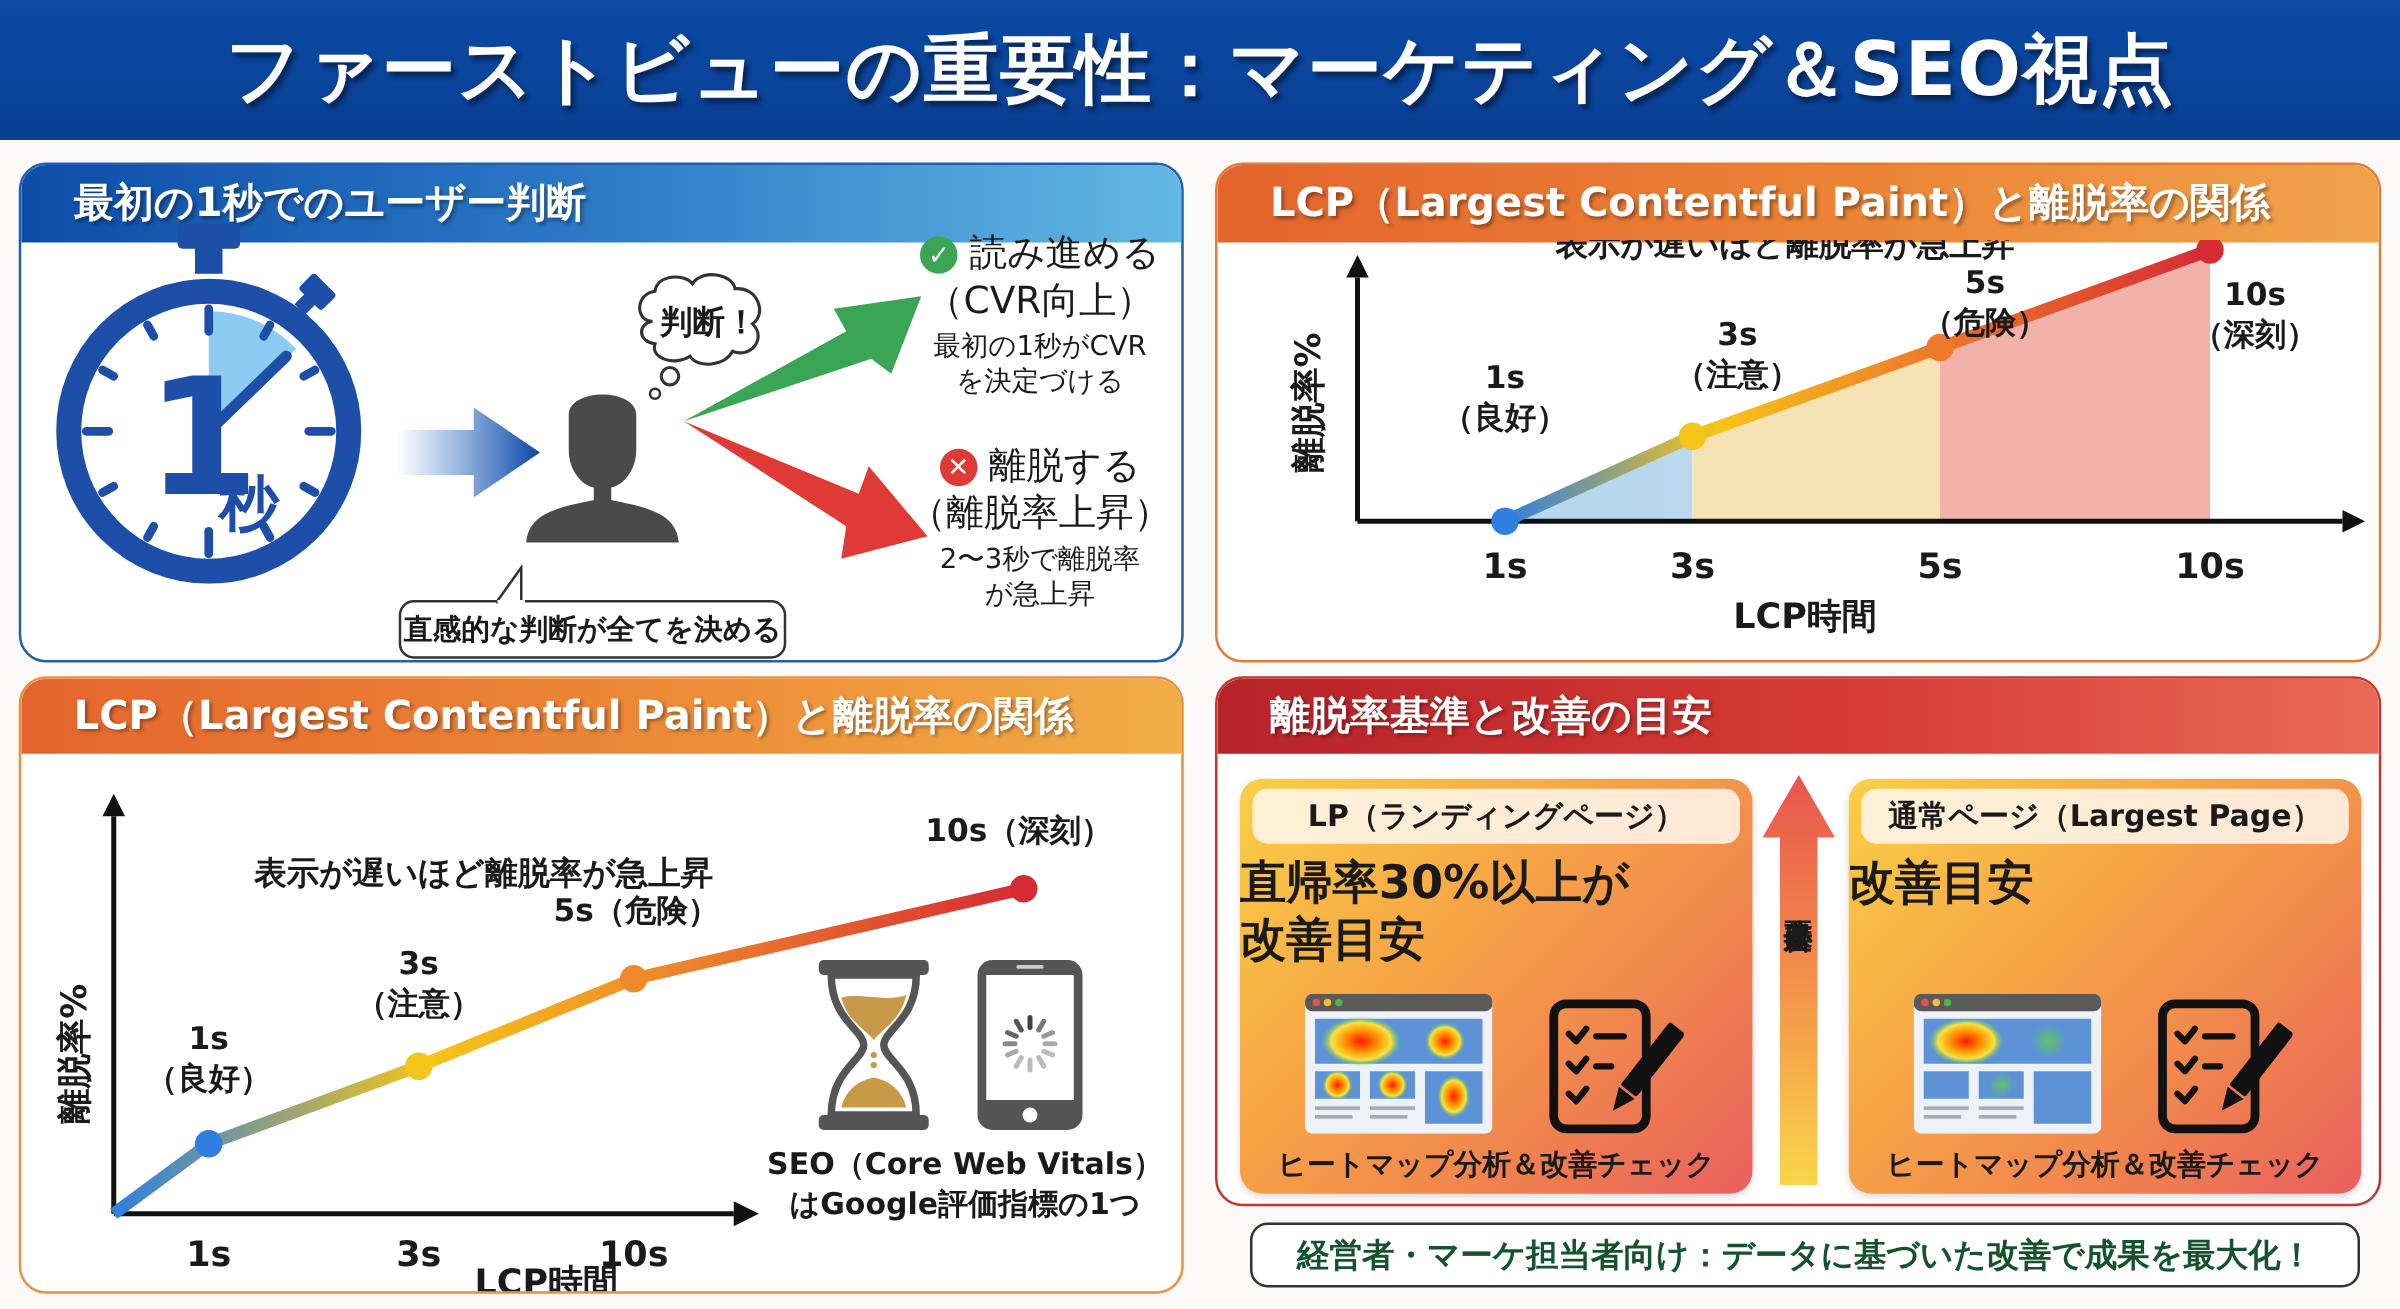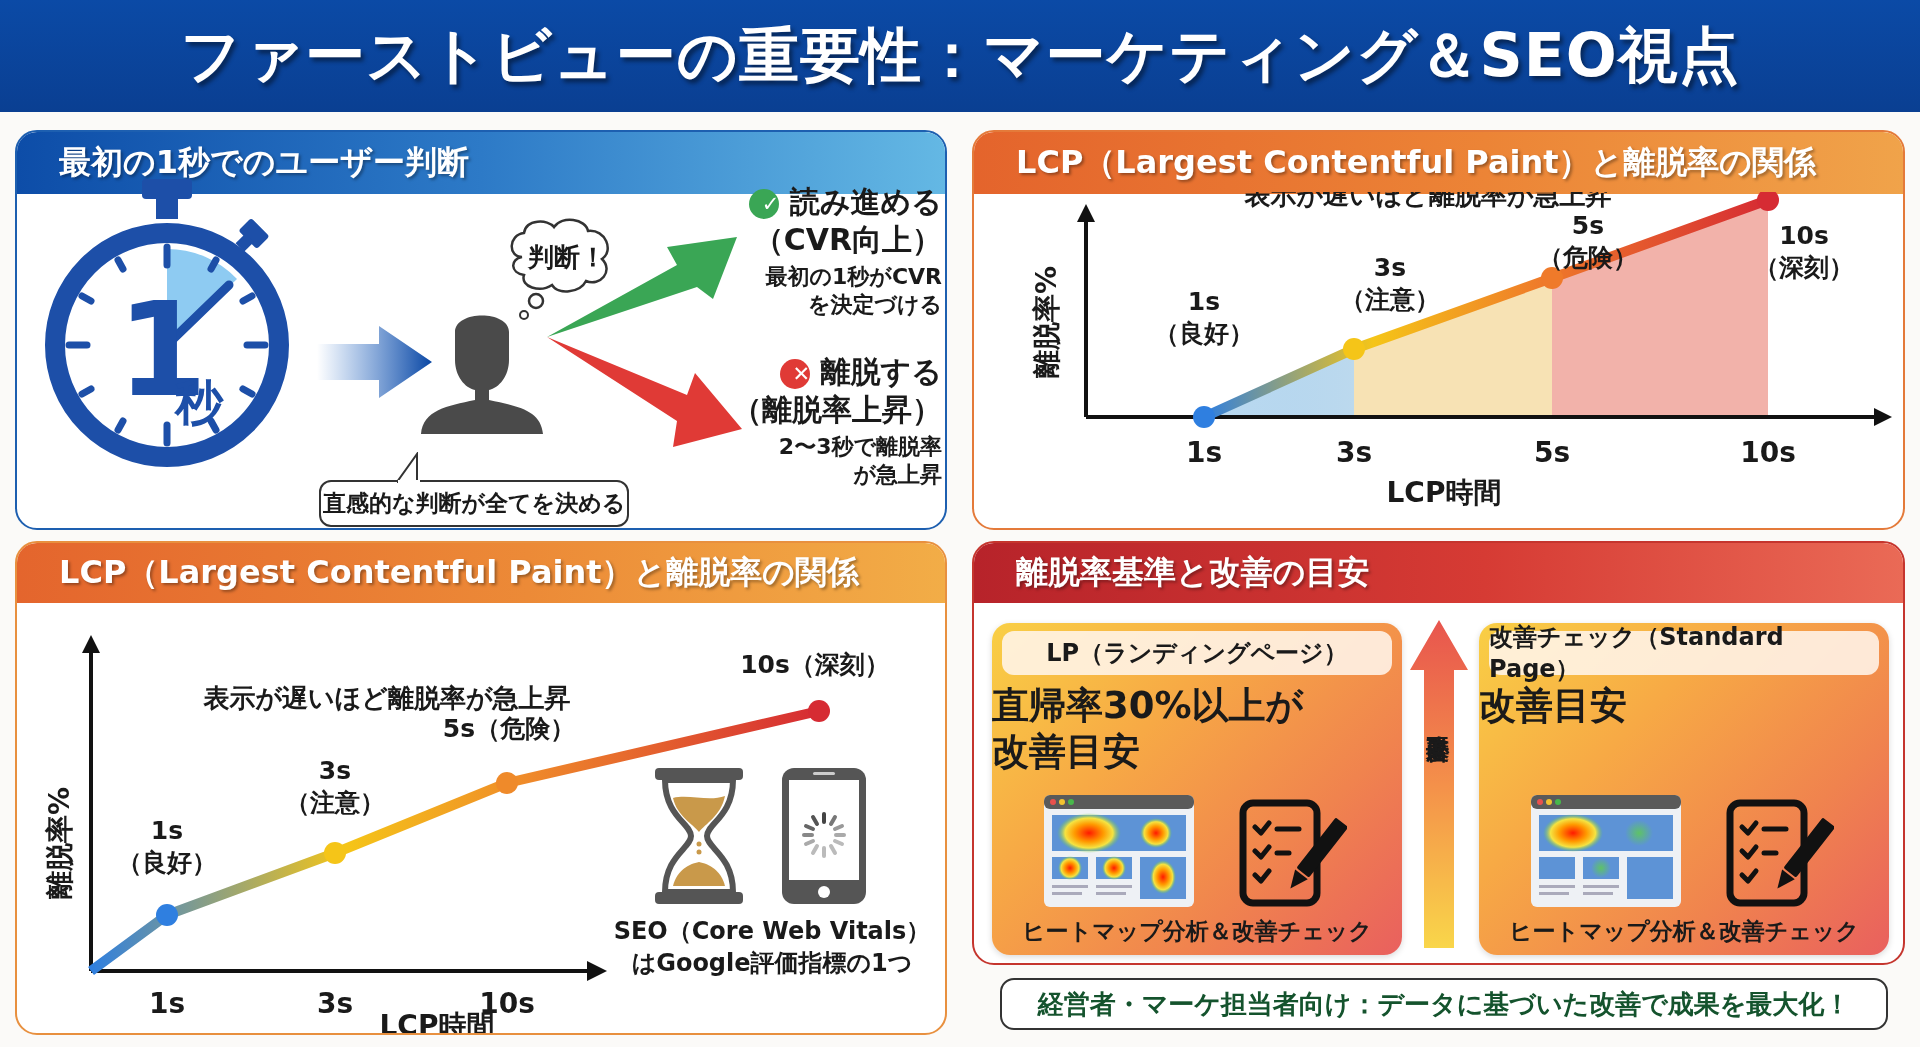--- a/index.html
+++ b/index.html
@@ -25,21 +25,21 @@
   #p3 { left: 15px; top: 541px; width: 932px; height: 494px; border: 2px solid #e8903f; }
   #p3 .panel-head { background: linear-gradient(90deg, #e4652d 0%, #ec8a37 55%, #f2ad47 100%); height: 60px; }
 
   #p4 { left: 972px; top: 541px; width: 933px; height: 424px; border: 2px solid #c5352e; }
   #p4 .panel-head { background: linear-gradient(90deg, #b7232a 0%, #d63b34 55%, #ea6a56 100%); height: 60px; }
 
   .abs { position: absolute; }
   .txt-b { font-weight: bold; }
 
   
-  .result-line { position: absolute; text-align: right; font-weight: bold; color: #1a1a1a; }
+  .result-line { position: absolute; text-align: center; font-weight: normal; color: #1a1a1a; }
   .speech { position: absolute; left: 302px; top: 348px; padding: 6px 2px; border: 2px solid #333;
     border-radius: 12px; background: #fff; font-size: 23px; font-weight: bold; }
 
   
   .chart-svg text { font-family: "DejaVu Sans", "Liberation Sans", sans-serif; font-weight: bold; fill: #1a1a1a; }
 
   
   .crit-box { position: absolute; top: 80px; width: 410px; height: 332px; border-radius: 18px;
     background: linear-gradient(135deg, #f9cf45 0%, #f7a945 35%, #f0834e 70%, #e9605e 100%);
     box-shadow: 0 2px 6px rgba(0,0,0,0.15); }
@@ -324,21 +324,21 @@
           <stop offset="0" stop-color="#f9d64a"></stop>
           <stop offset="0.5" stop-color="#f4904a"></stop>
           <stop offset="1" stop-color="#e8554e"></stop>
         </linearGradient>
       </defs>
     <polygon points="31,2 60,52 46,52 46,330 16,330 16,52 2,52" fill="url(#va)"></polygon>
   </svg>
   <div class="vert-text">改善必要度</div>
 
   <div class="crit-box" style="left:505px;">
-    <div class="crit-label">改善チェック（Standard Page）</div>
+    <div class="crit-label">通常ページ（Largest Page）</div>
     <div class="crit-main">
       <div>改善目安</div>
     </div>
     <svg class="abs" style="left:52px; top:172px;" width="150" height="112" viewBox="0 0 150 112">
       <defs>
         <radialGradient id="hot2">
             <stop offset="0" stop-color="#ff1a00"></stop>
             <stop offset="0.45" stop-color="#ff9a00"></stop>
             <stop offset="0.75" stop-color="#f5e342"></stop>
             <stop offset="1" stop-color="#5ec85a" stop-opacity="0"></stop>

